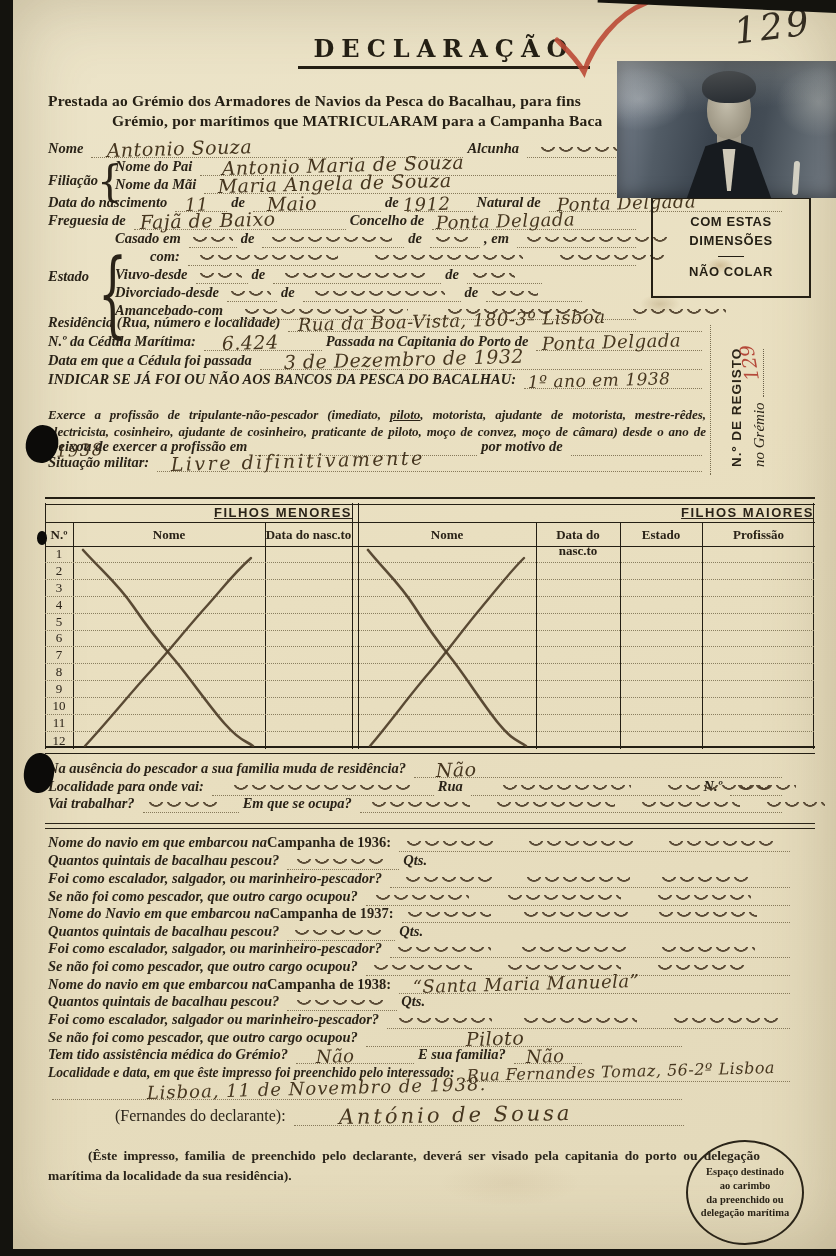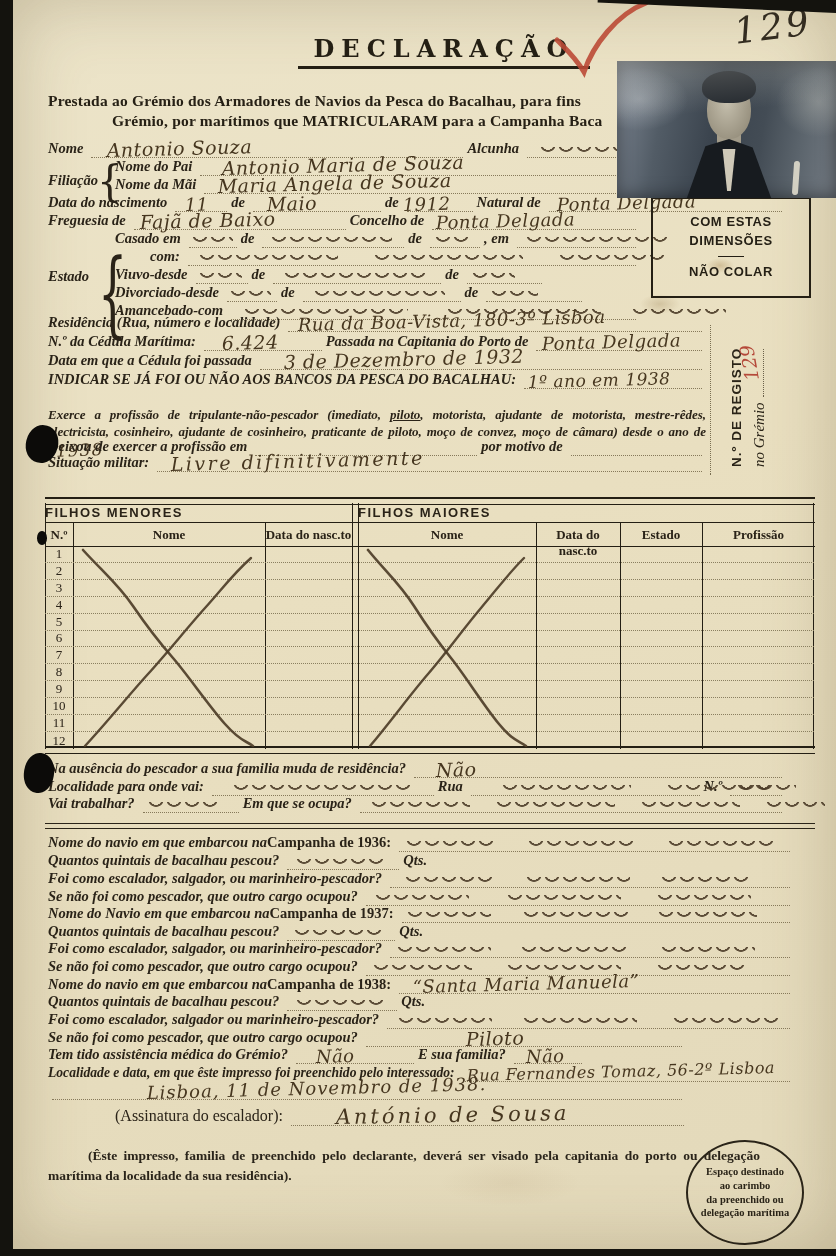--- a/index.html
+++ b/index.html
@@ -49,21 +49,21 @@
   
   .dimbox{position:absolute;left:651px;top:197px;width:156px;height:97px;z-index:12;
           border:2.5px solid #241f14;display:flex;flex-direction:column;align-items:center;justify-content:center;
           font:700 13px "Liberation Sans",sans-serif;color:#241f14;letter-spacing:.6px;line-height:1.45;text-align:center;}
   .dimbox .dash{width:26px;border-top:1.6px solid #241f14;margin:6px 0;}
   
   .deptable{position:absolute;left:45px;top:497px;width:770px;height:257px;z-index:10;color:#2a2318;}
   .dbl{position:absolute;left:0;right:0;border-top:2.2px solid #241f14;border-bottom:1.5px solid #241f14;}
   .dbl.top{top:0;height:5px;}
   .dbl.bot{bottom:0;height:5px;border-top-width:2.6px;}
-  .grp{position:absolute;top:8px;text-align:left;font:700 13px "Liberation Sans",sans-serif;letter-spacing:1.5px;}
+  .grp{position:absolute;top:8px;text-align:right;font:700 13px "Liberation Sans",sans-serif;letter-spacing:1.5px;text-decoration:underline;}
   .hline{position:absolute;left:0;right:0;border-top:1.5px solid #241f14;}
   .vline{position:absolute;bottom:5px;border-left:1.5px solid #241f14;}
   .ch{position:absolute;top:30px;text-align:center;font:700 13px "Liberation Serif",serif;}
   .trowhost{position:absolute;left:0;right:1px;top:49px;height:203px;display:grid;grid-template-rows:repeat(12,1fr);}
   .trow{position:relative;border-bottom:1px dotted #8a7f60;}
   .trow:last-child{border-bottom:none;}
   .tnum{position:absolute;left:0;bottom:0;width:28px;text-align:center;font:400 13px "Liberation Serif",serif;color:#2a2318;}
   .xmark{position:absolute;top:49px;height:203px;z-index:11;}
   
   .par{position:absolute;font:italic 700 13px/17px "Liberation Serif",serif;color:#2a2318;text-align:justify;z-index:10;}
@@ -505,21 +505,21 @@
       <span class="hw" style="left:4px;font-size:16px">Rua Fernandes Tomaz, 56-2º Lisboa</span>
     </span>
   </div>
   <div class="fr" style="top:1080px;left:48px;right:150px">
     <span class="dfill">
       <span class="hw" style="left:95px;font-size:18px;letter-spacing:1px">Lisboa, 11 de Novembro de 1938.</span>
     </span>
   </div>
 
   <div class="fr" style="top:1102px;left:115px;right:148px;height:24px">
-    <span class="lbl siglabel">(Assinatura do escalador):</span>
+    <span class="lbl siglabel">(Fernandes do declarante):</span>
     <span class="dfill">
       <span class="hw" style="left:45px;font-size:21px;letter-spacing:3px;transform:rotate(-1deg)">António de Sousa</span>
     </span>
   </div>
 
   <div class="footnote">(Êste impresso, familia de preenchido pelo declarante, deverá ser visado pela capitania do porto ou delegação marítima da localidade da sua residência).</div>
 
   <div class="registo">
     <div class="rg1">N.º DE REGISTO</div>
     <div class="rg2">

